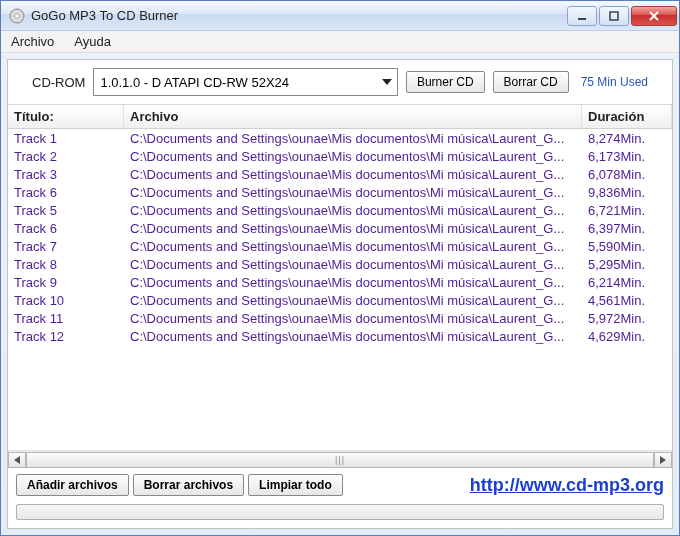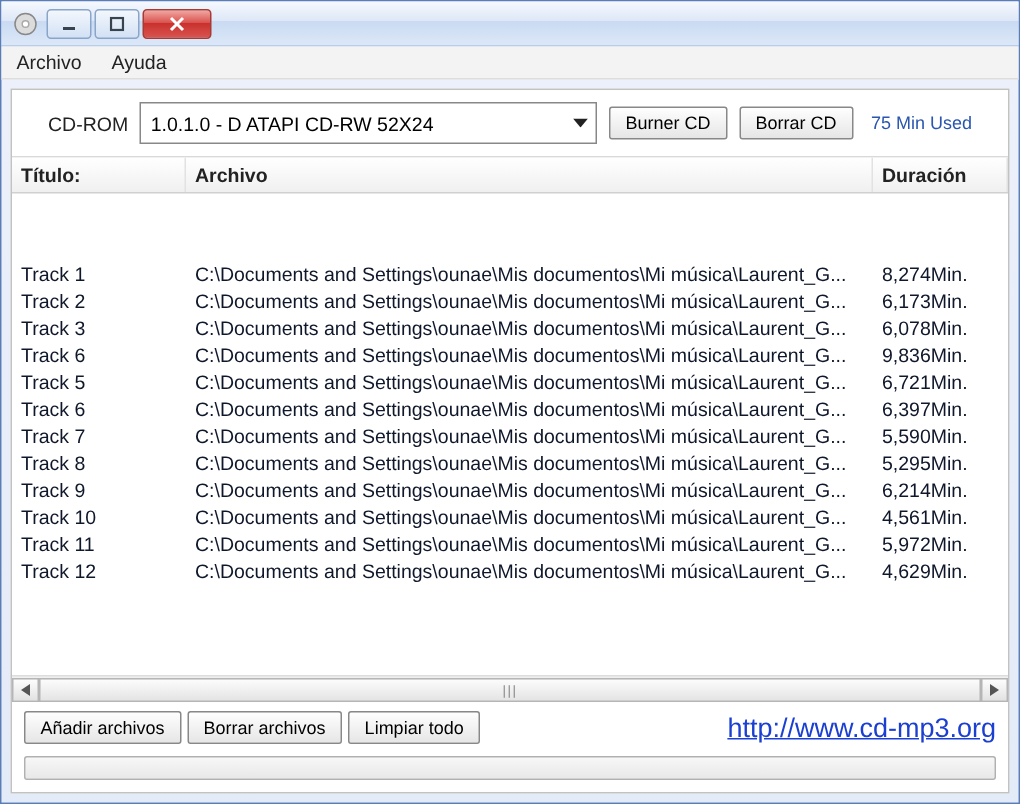--- a/index.html
+++ b/index.html
@@ -121,22 +121,21 @@
   display: flex;
   align-items: center;
 }
 .col-title { width: 116px; }
 .col-file { flex: 1; }
 .col-dur { width: 90px; border-right: none; }
 .rows {
   flex: 1;
   overflow: hidden;
   font-size: 13px;
-  color: #0f172a;
-  margin-top: 44px;
+  color: #4c1d95;
 }
 .row {
   display: flex;
   height: 18px;
   align-items: center;
 }
 .row .cell { padding: 0 6px; white-space: nowrap; overflow: hidden; text-overflow: ellipsis; }
 .row .cell.c-title { width: 116px; }
 .row .cell.c-file { flex: 1; }
 .row .cell.c-dur { width: 90px; }
@@ -167,20 +166,21 @@
   display: flex; align-items: center; justify-content: center;
 }
 .hscroll .grip { color: #888; font-size: 9px; letter-spacing: 1px; }
 .footer {
   padding: 6px 8px 8px 8px;
 }
 .footer-row {
   display: flex;
   align-items: center;
   gap: 4px;
+  font-weight: bold;
 }
 .footer-row .spacer { flex: 1; }
 .link { color: #1a3fd1; text-decoration: underline; font-size: 18px; }
 .progress {
   margin-top: 8px;
   height: 16px;
   border: 1px solid #b0b0b0;
   background: linear-gradient(to bottom, #f7f7f7, #e8e8e8);
   border-radius: 2px;
 }
@@ -190,20 +190,21 @@
 
 <div class="window">
 
   <div class="titlebar">
     <span class="app-icon">
       <svg width="16" height="16" viewBox="0 0 16 16">
           <circle cx="8" cy="8" r="7" fill="#dcdcdc" stroke="#888"></circle>
           <circle cx="8" cy="8" r="2.2" fill="#fff" stroke="#aaa"></circle>
         </svg>
     </span>
+    <span class="title">GoGo MP3 To CD Burner</span>
     <div class="winbtns">
       <div class="winbtn">
         <svg width="10" height="10" viewBox="0 0 10 10">
             <rect x="1" y="7" width="8" height="2" fill="#37434f"></rect>
           </svg>
       </div>
       <div class="winbtn">
         <svg width="10" height="10" viewBox="0 0 10 10">
             <rect x="1" y="1" width="8" height="8" fill="none" stroke="#37434f" stroke-width="1.5"></rect>
           </svg>

